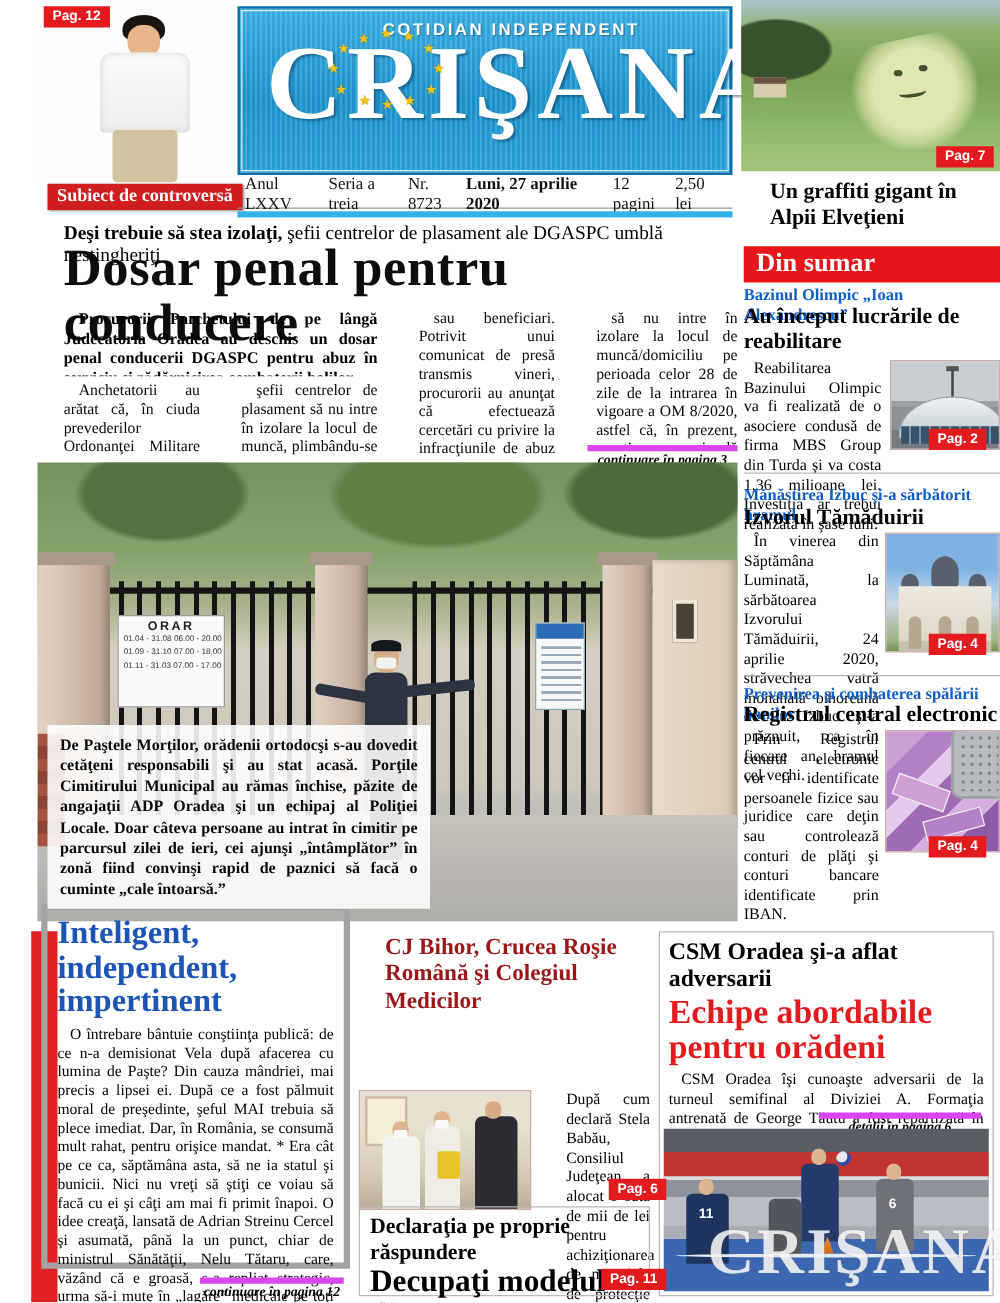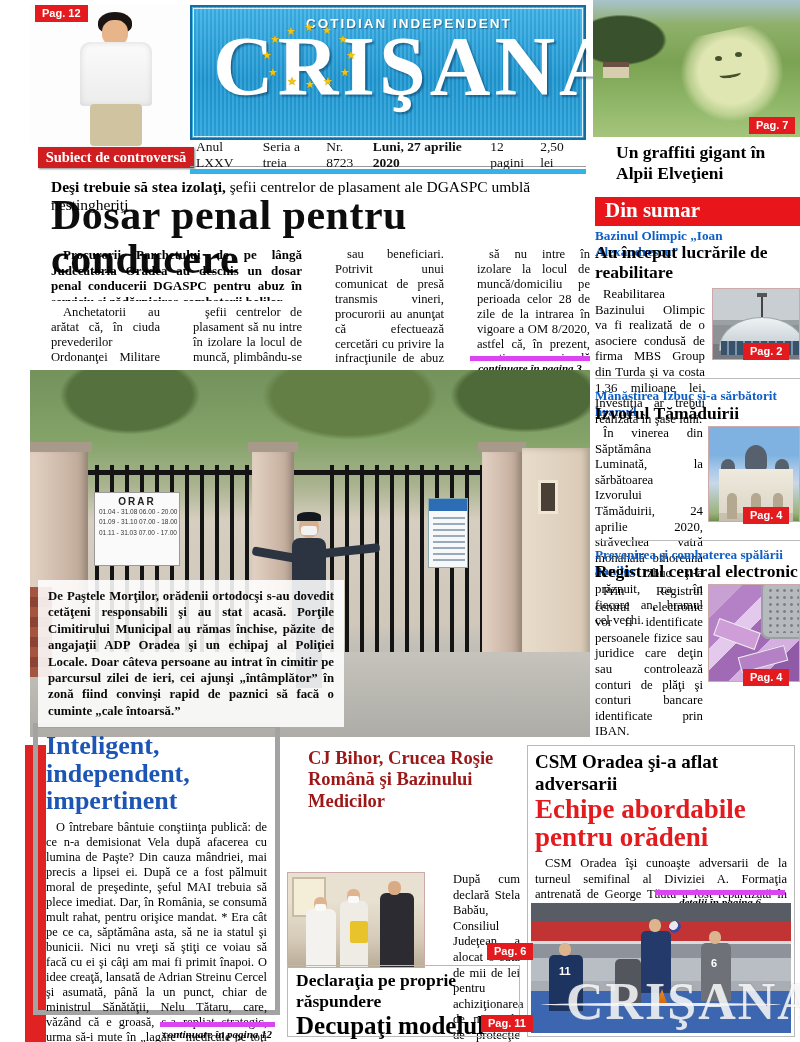--- a/index.html
+++ b/index.html
@@ -315,21 +315,21 @@
 
 
   <div class="abs red-stripe"></div>
   <div class="abs bl-box">
     <div class="bl-title">Inteligent, independent, impertinent</div>
     <div class="bl-body">O întrebare bântuie conştiinţa publică: de ce n-a demisionat Vela după afacerea cu lumina de Paşte? Din cauza mândriei, mai precis a lipsei ei. După ce a fost pălmuit moral de preşedinte, şeful MAI trebuia să plece imediat. Dar, în România, se consumă mult rahat, pentru orişice mandat. * Era cât pe ce ca, săptămâna asta, să ne ia statul şi bunicii. Nici nu vreţi să ştiţi ce voiau să facă cu ei şi câţi am mai fi primit înapoi. O idee creaţă, lansată de Adrian Streinu Cercel şi asumată, până la un punct, chiar de ministrul Sănătăţii, Nelu Tătaru, care, văzând că e groasă, s-a repliat strategic, urma să-i mute în „lagăre” medicale pe toţi cetăţenii de peste 65 de ani. Aşa s-ar fi împărţit România în două: morţii şi viii. Noroc că ţara nu-şi permite să cazeze atâta puhoi de lume. Poate s-o gazeze...  V-am mai spus, nu-i aşa, că povestea asta cu Covidu’ îi vine la fix Casei de Pensii? * Vela se identifică tot mai profund cu „sistemul”, adică cu ministerul lui. Cică ar fi implicat şi în vânzarea clubului Dinamo. Vă daţi seama ce dramă o să fie pe el, când n-o mai fi să fie? Da’ nu e stres, poate îşi face miliţie la Patriarhie.</div>
   </div>
   <div class="cont cont-bl">continuare în pagina 12</div>
 
   <div class="abs bm">
-    <div class="bm-kicker">CJ Bihor, Crucea Roşie Română şi Bazinului Medicilor</div>
+    <div class="bm-kicker">CJ Bihor, Crucea Roşie Română şi Colegiul Medicilor</div>
   </div>
   <div class="abs vol-photo">
     <div class="vp-window"></div>
     <div class="vp-fig" style="left:18px;top:36px;width:30px;height:60px;background:#f4f2ee"></div>
     <div class="vp-head" style="left:26px;top:24px"></div>
     <div class="vp-mask" style="left:27px;top:31px"></div>
     <div class="vp-fig" style="left:52px;top:28px;width:28px;height:68px;background:#efece6"></div>
     <div class="vp-head" style="left:59px;top:16px"></div>
     <div class="vp-mask" style="left:60px;top:23px"></div>
     <div class="vp-fig" style="left:92px;top:20px;width:34px;height:76px;background:#2b2b31"></div>

